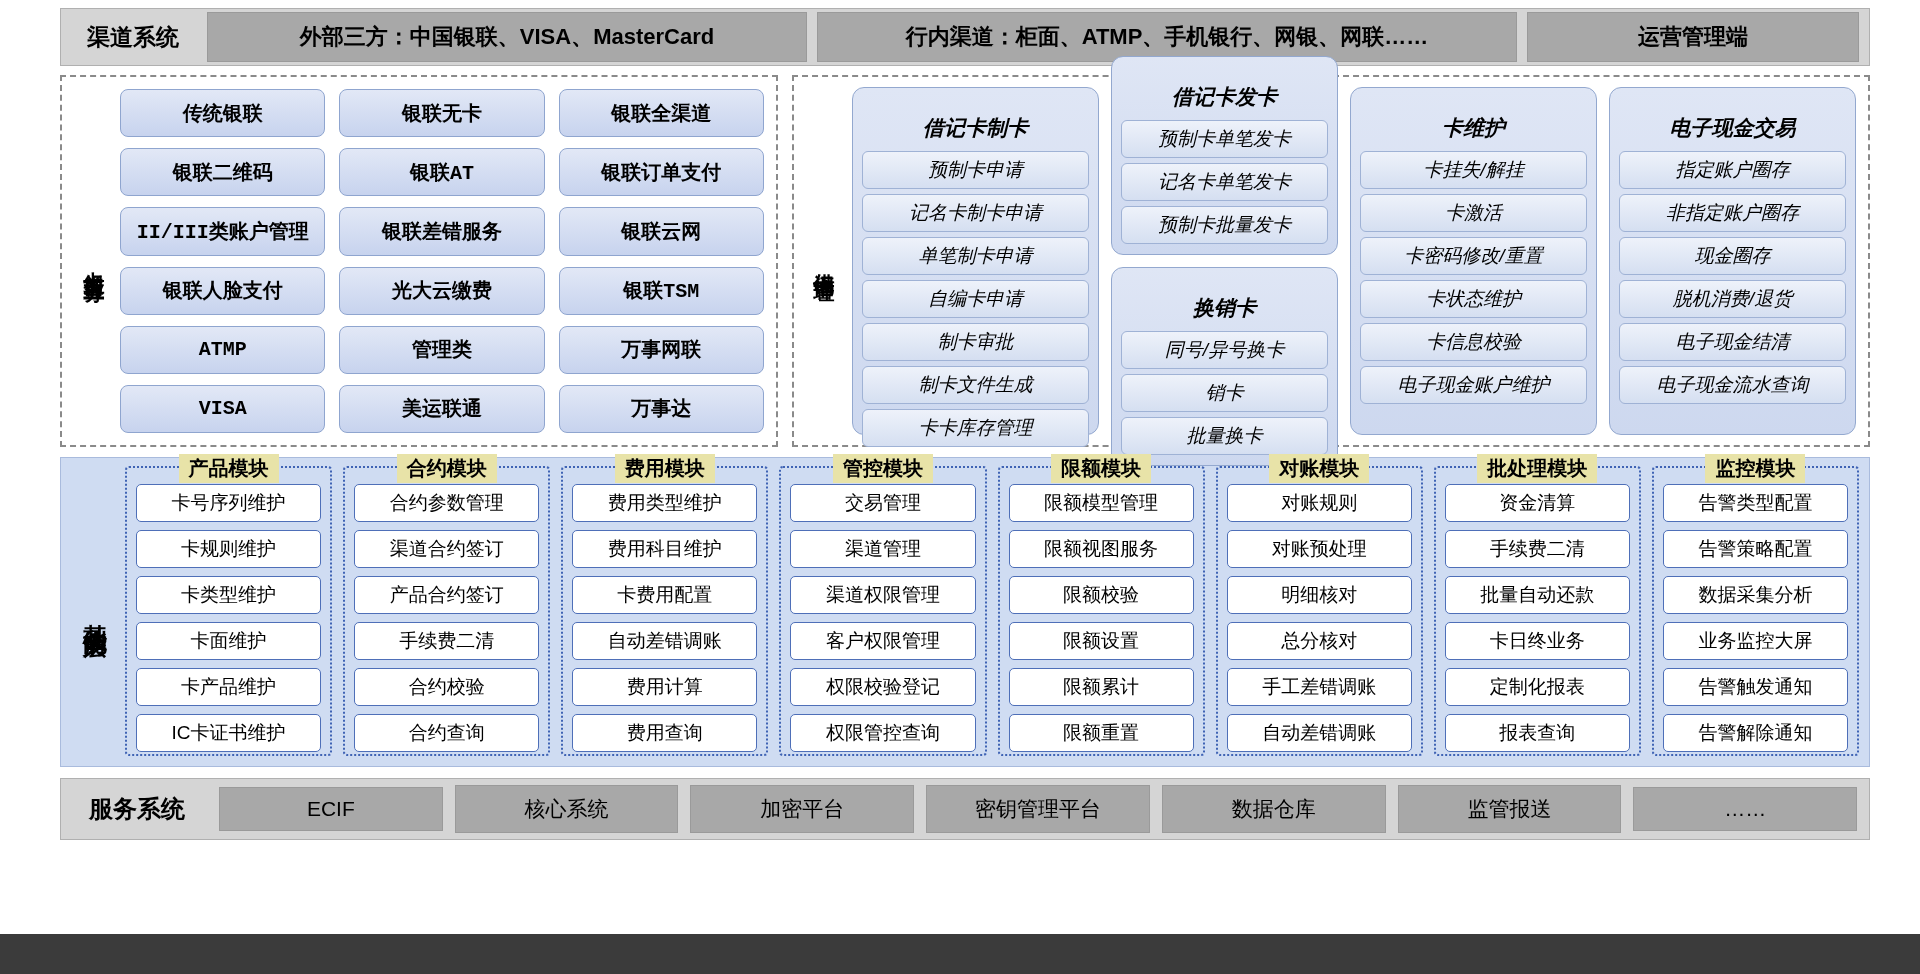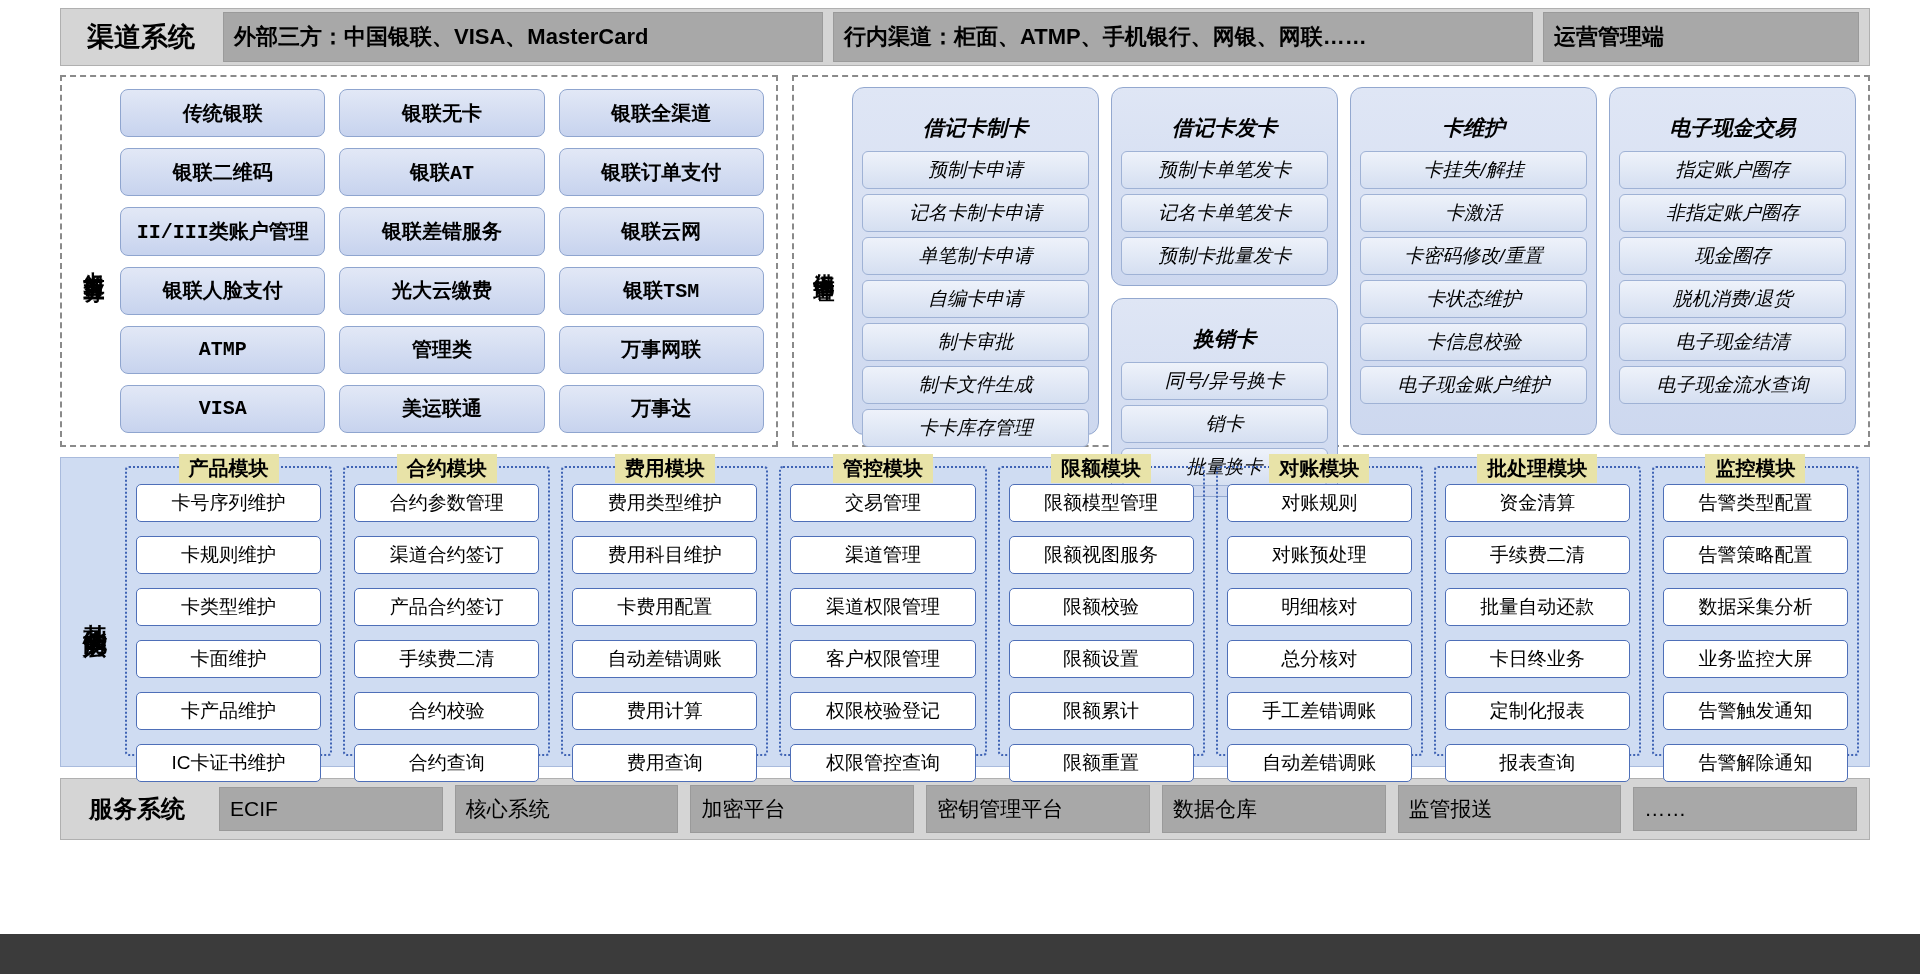--- a/index.html
+++ b/index.html
@@ -32,32 +32,32 @@
   
   .band {
     border: 1px solid #b0b0b0;
     background: #d5d5d5;
     display: flex;
     align-items: center;
     box-sizing: border-box;
   }
   .band-label {
     font-weight: bold;
-    font-size: 27px;
+    font-size: 23px;
     color: #000;
     padding: 0 18px 0 16px;
     white-space: nowrap;
   }
   .band-cell {
     background: #a8a8a8;
     border: 1px solid #9a9a9a;
     color: #000;
     font-size: 22px;
     font-weight: bold;
-    text-align: left;
+    text-align: center;
     padding: 9px 10px;
     box-sizing: border-box;
     white-space: nowrap;
   }
 
   
   #channel-row {
     height: 58px;
     padding: 0 10px;
     gap: 10px;
@@ -152,21 +152,21 @@
     background: linear-gradient(#eef2fa, #d5dff1);
     border: 1px solid #9fb2d5;
     border-radius: 6px;
     font-size: 19px;
     color: #000;
     text-align: center;
     padding: 5px 4px;
     white-space: nowrap;
     box-sizing: border-box;
   }
-  .stacked { display: flex; flex-direction: column; gap: 12px; flex: 1 1 0; }
+  .stacked { display: flex; flex-direction: column; gap: 12px; flex: 1 1 0; justify-content: center; }
   .stacked > .card-box { flex: 0 0 auto; }
 
   
   .cap-layer {
     margin-top: 10px;
     border: 1px solid #a9bbdd;
     background: #cfdcf2;
     display: flex;
     align-items: stretch;
     padding: 8px 10px 10px;
@@ -192,21 +192,21 @@
     padding-left: 6px;
   }
   .cap-col {
     flex: 1 1 0;
     border: 2px dotted #3f63b4;
     border-radius: 4px;
     padding: 16px 9px 10px;
     position: relative;
     display: flex;
     flex-direction: column;
-    gap: 14px;
+    gap: 8px;
     box-sizing: border-box;
   }
   .cap-col .col-title {
     position: absolute;
     top: -14px;
     left: 50%;
     transform: translateX(-50%);
     background: #e8e3a8;
     padding: 1px 10px;
     font-size: 20px;

